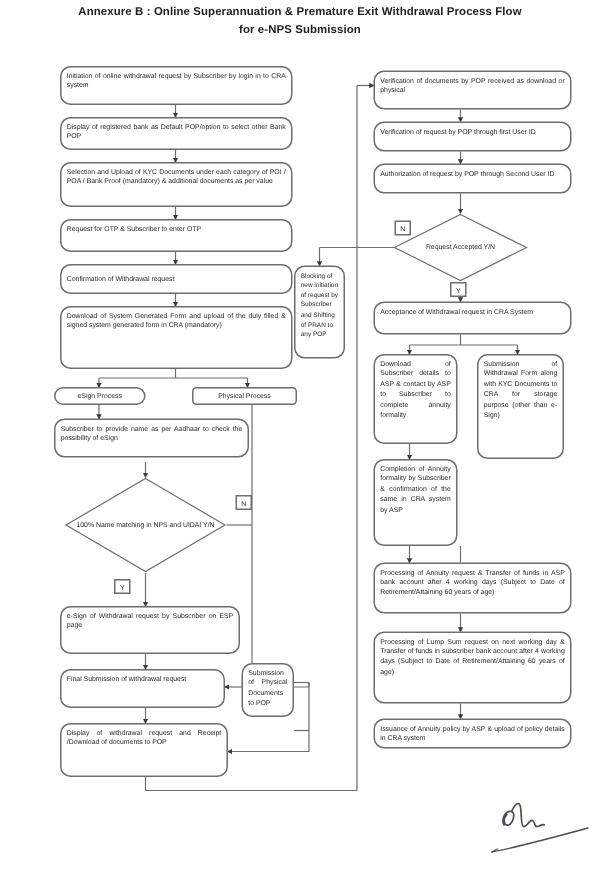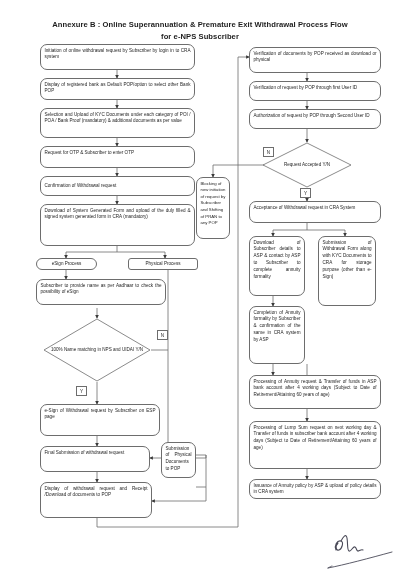--- a/index.html
+++ b/index.html
@@ -15,21 +15,21 @@
     overflow: hidden;
   }
   #canvas {
     position: absolute;
     left: 0; top: 0;
     width: 400px; height: 580px;
   }
   
   .title-block {
     position: absolute;
-    left: 28px; top: 19px;
+    left: 28px; top: 2px;
     width: 344px;
     text-align: center;
     font-size: 7.6px;
     font-weight: bold;
     line-height: 1.55;
     letter-spacing: 0.01em;
     color: #1d1d1d;
   }
   
   .node {
@@ -157,21 +157,21 @@
     <line x1="307" y1="364" x2="307" y2="375"></line>
 
     <line x1="307" y1="409" x2="307" y2="421" marker-end="url(#arr)"></line>
 
     <line x1="307" y1="469" x2="307" y2="479" marker-end="url(#arr)"></line>
   </g>
 </svg>
 
 <div class="title-block">
   <div>Annexure B : Online Superannuation &amp; Premature Exit Withdrawal Process Flow</div>
-  <div>for e-NPS Subscriber</div>
+  <div>for e-NPS Submission</div>
 </div>
 
 <div class="node just" style="left:40px; top:44px; width:155px; height:26px;">
   <span>Initiation of online withdrawal request by Subscriber by login in to CRA system</span>
 </div>
 
 <div class="node just" style="left:40px; top:78px; width:155px; height:22px;">
   <span>Display of registered bank as Default POP/option to select other Bank POP</span>
 </div>
 

